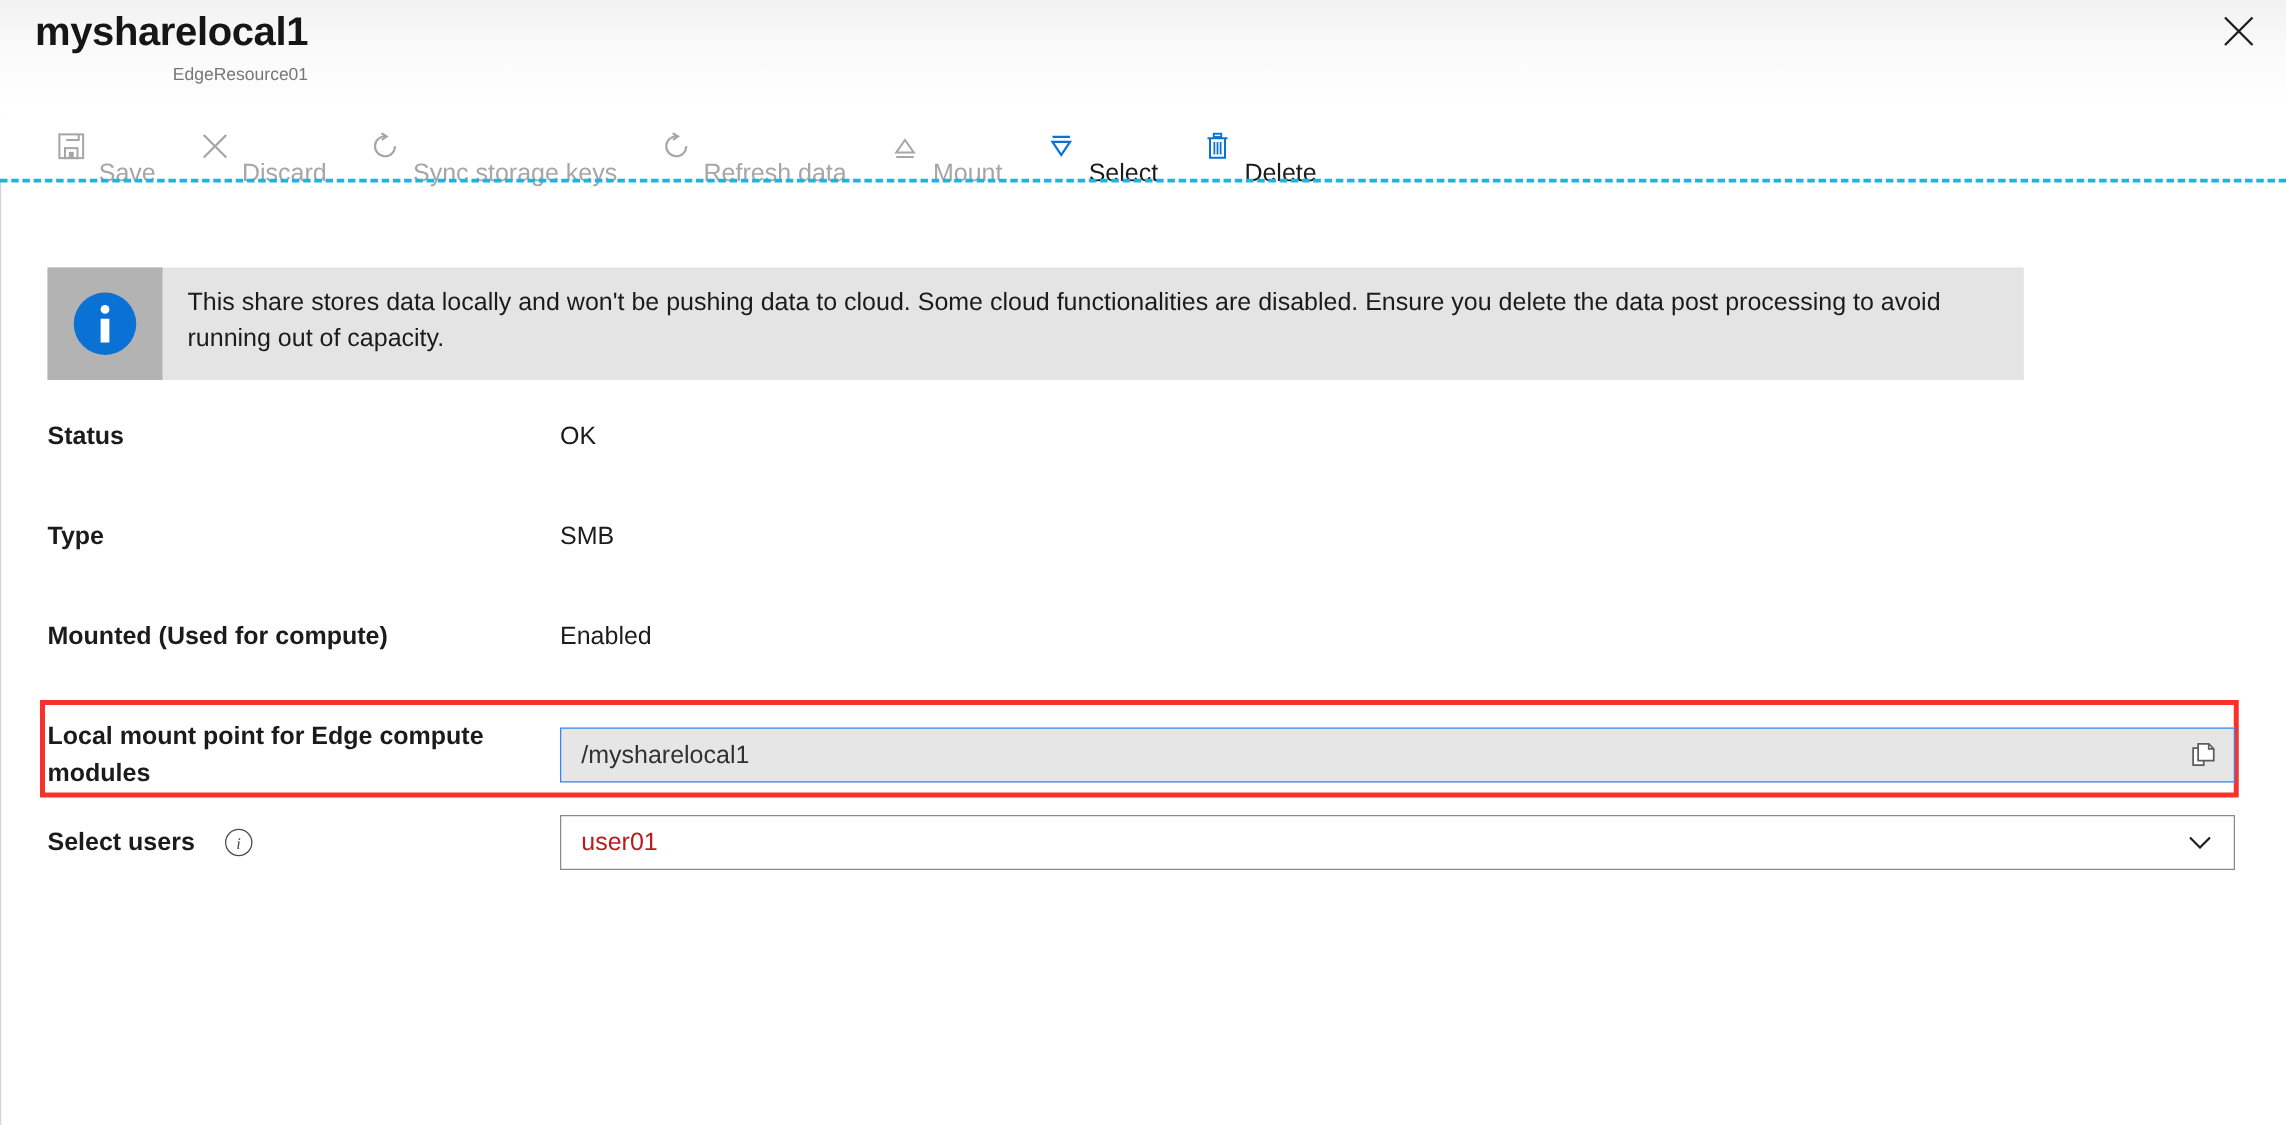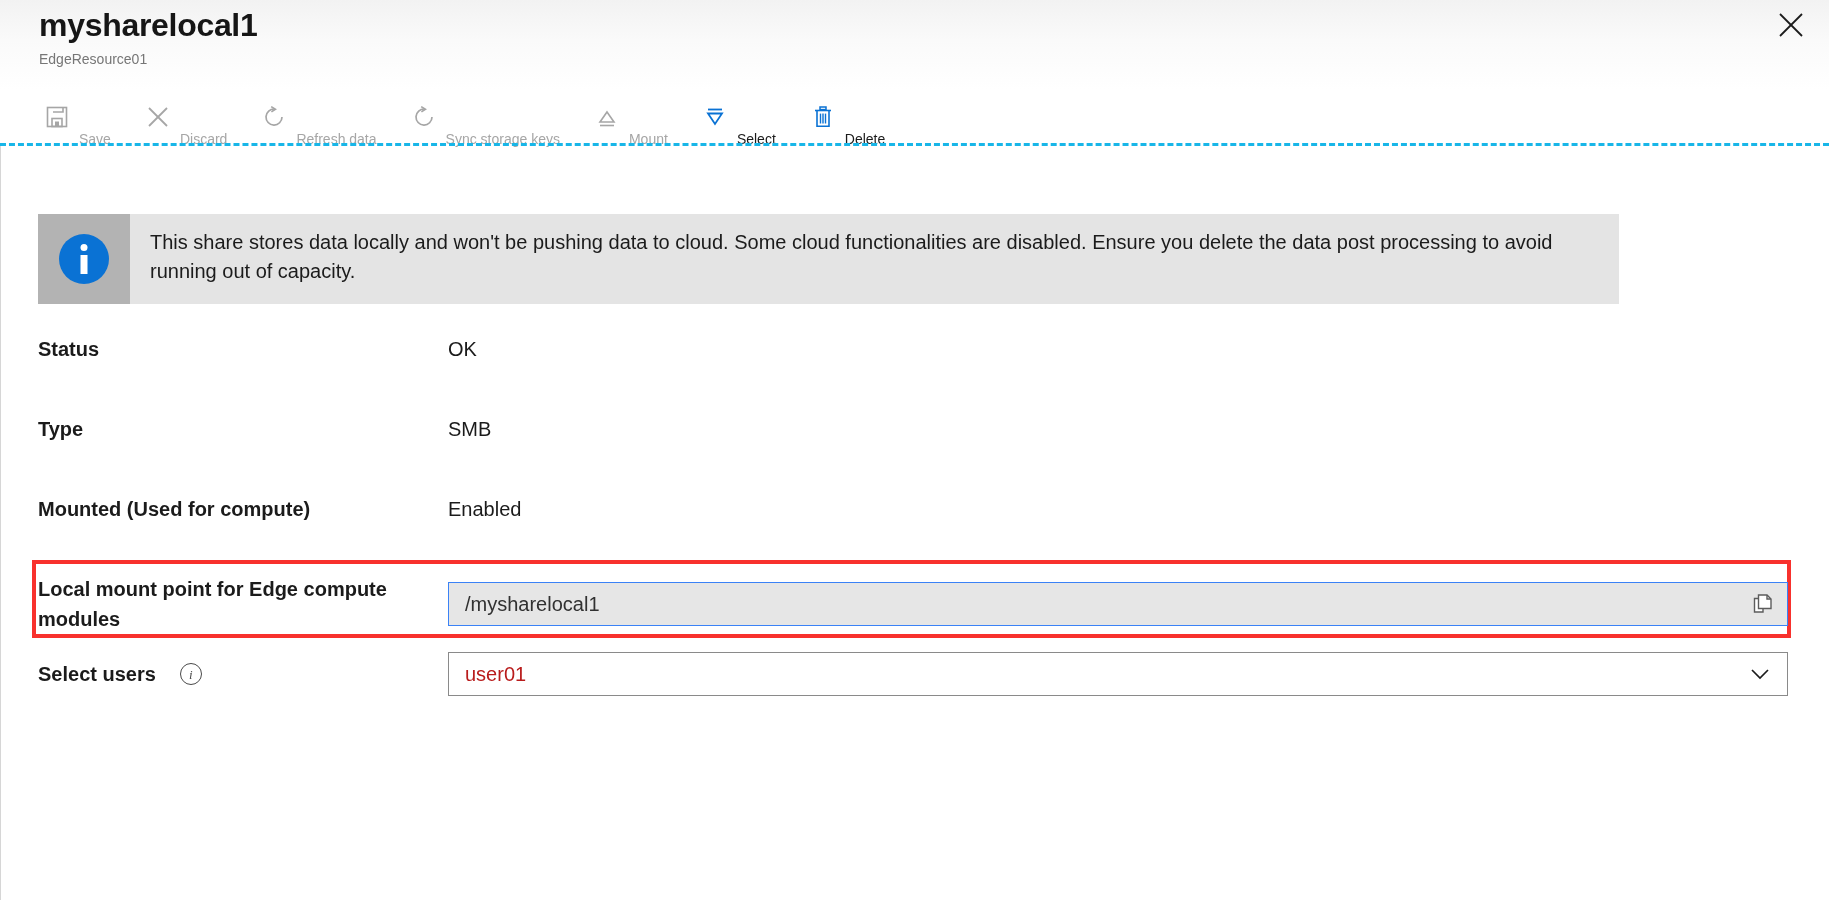--- a/index.html
+++ b/index.html
@@ -18,22 +18,23 @@
 
   
   .blade-header {
     position: relative;
     height: 90px;
     background: linear-gradient(to bottom, #f2f2f2 0%, #fafafa 45%, #ffffff 100%);
     border-bottom: none;
   }
   .title-block {
     position: absolute;
-    left: 39px;
+    left: 28px;
     top: 4px;
+    text-align: right;
   }
   .blade-title {
     font-size: 32px;
     font-weight: bold;
     color: #161616;
     letter-spacing: -0.3px;
     line-height: 42px;
     white-space: nowrap;
   }
   .blade-subtitle {
@@ -78,21 +79,21 @@
   .cmd-icon {
     width: 26px;
     height: 26px;
     display: flex;
     align-items: center;
     justify-content: center;
     margin-right: 9px;
     flex: 0 0 auto;
   }
   .cmd-label {
-    font-size: 14px;
+    font-size: 20px;
     line-height: 26px;
     color: #1b1b1b;
     margin-top: 44px;
   }
   .cmd.disabled .cmd-label { color: #a6a6a6; }
 
   .separator-dashed {
     position: absolute;
     left: 0;
     right: 0;
@@ -326,31 +327,31 @@
     <span class="cmd-label">Discard</span>
   </div>
 
   <div class="cmd disabled">
     <span class="cmd-icon">
       <svg width="24" height="24" viewBox="0 0 24 24">
         <path d="M20 12 A8 8 0 1 1 12.6 4.05" fill="none" stroke="#a6a6a6" stroke-width="1.7"></path>
         <path d="M9.2 1.6 L13.4 4.2 L9.4 6.9" fill="none" stroke="#a6a6a6" stroke-width="1.7"></path>
       </svg>
     </span>
-    <span class="cmd-label">Refresh data</span>
+    <span class="cmd-label">Sync storage keys</span>
   </div>
 
   <div class="cmd disabled">
     <span class="cmd-icon">
       <svg width="24" height="24" viewBox="0 0 24 24">
         <path d="M20 12 A8 8 0 1 1 12.6 4.05" fill="none" stroke="#a6a6a6" stroke-width="1.7"></path>
         <path d="M9.2 1.6 L13.4 4.2 L9.4 6.9" fill="none" stroke="#a6a6a6" stroke-width="1.7"></path>
       </svg>
     </span>
-    <span class="cmd-label">Sync storage keys</span>
+    <span class="cmd-label">Refresh data</span>
   </div>
 
   <div class="cmd disabled">
     <span class="cmd-icon">
       <svg width="24" height="24" viewBox="0 0 24 24">
         <path d="M12 7 L19 17 L5 17 Z" fill="none" stroke="#a6a6a6" stroke-width="1.6"></path>
         <line x1="5" y1="20.5" x2="19" y2="20.5" stroke="#a6a6a6" stroke-width="1.6"></line>
       </svg>
     </span>
     <span class="cmd-label">Mount</span>

